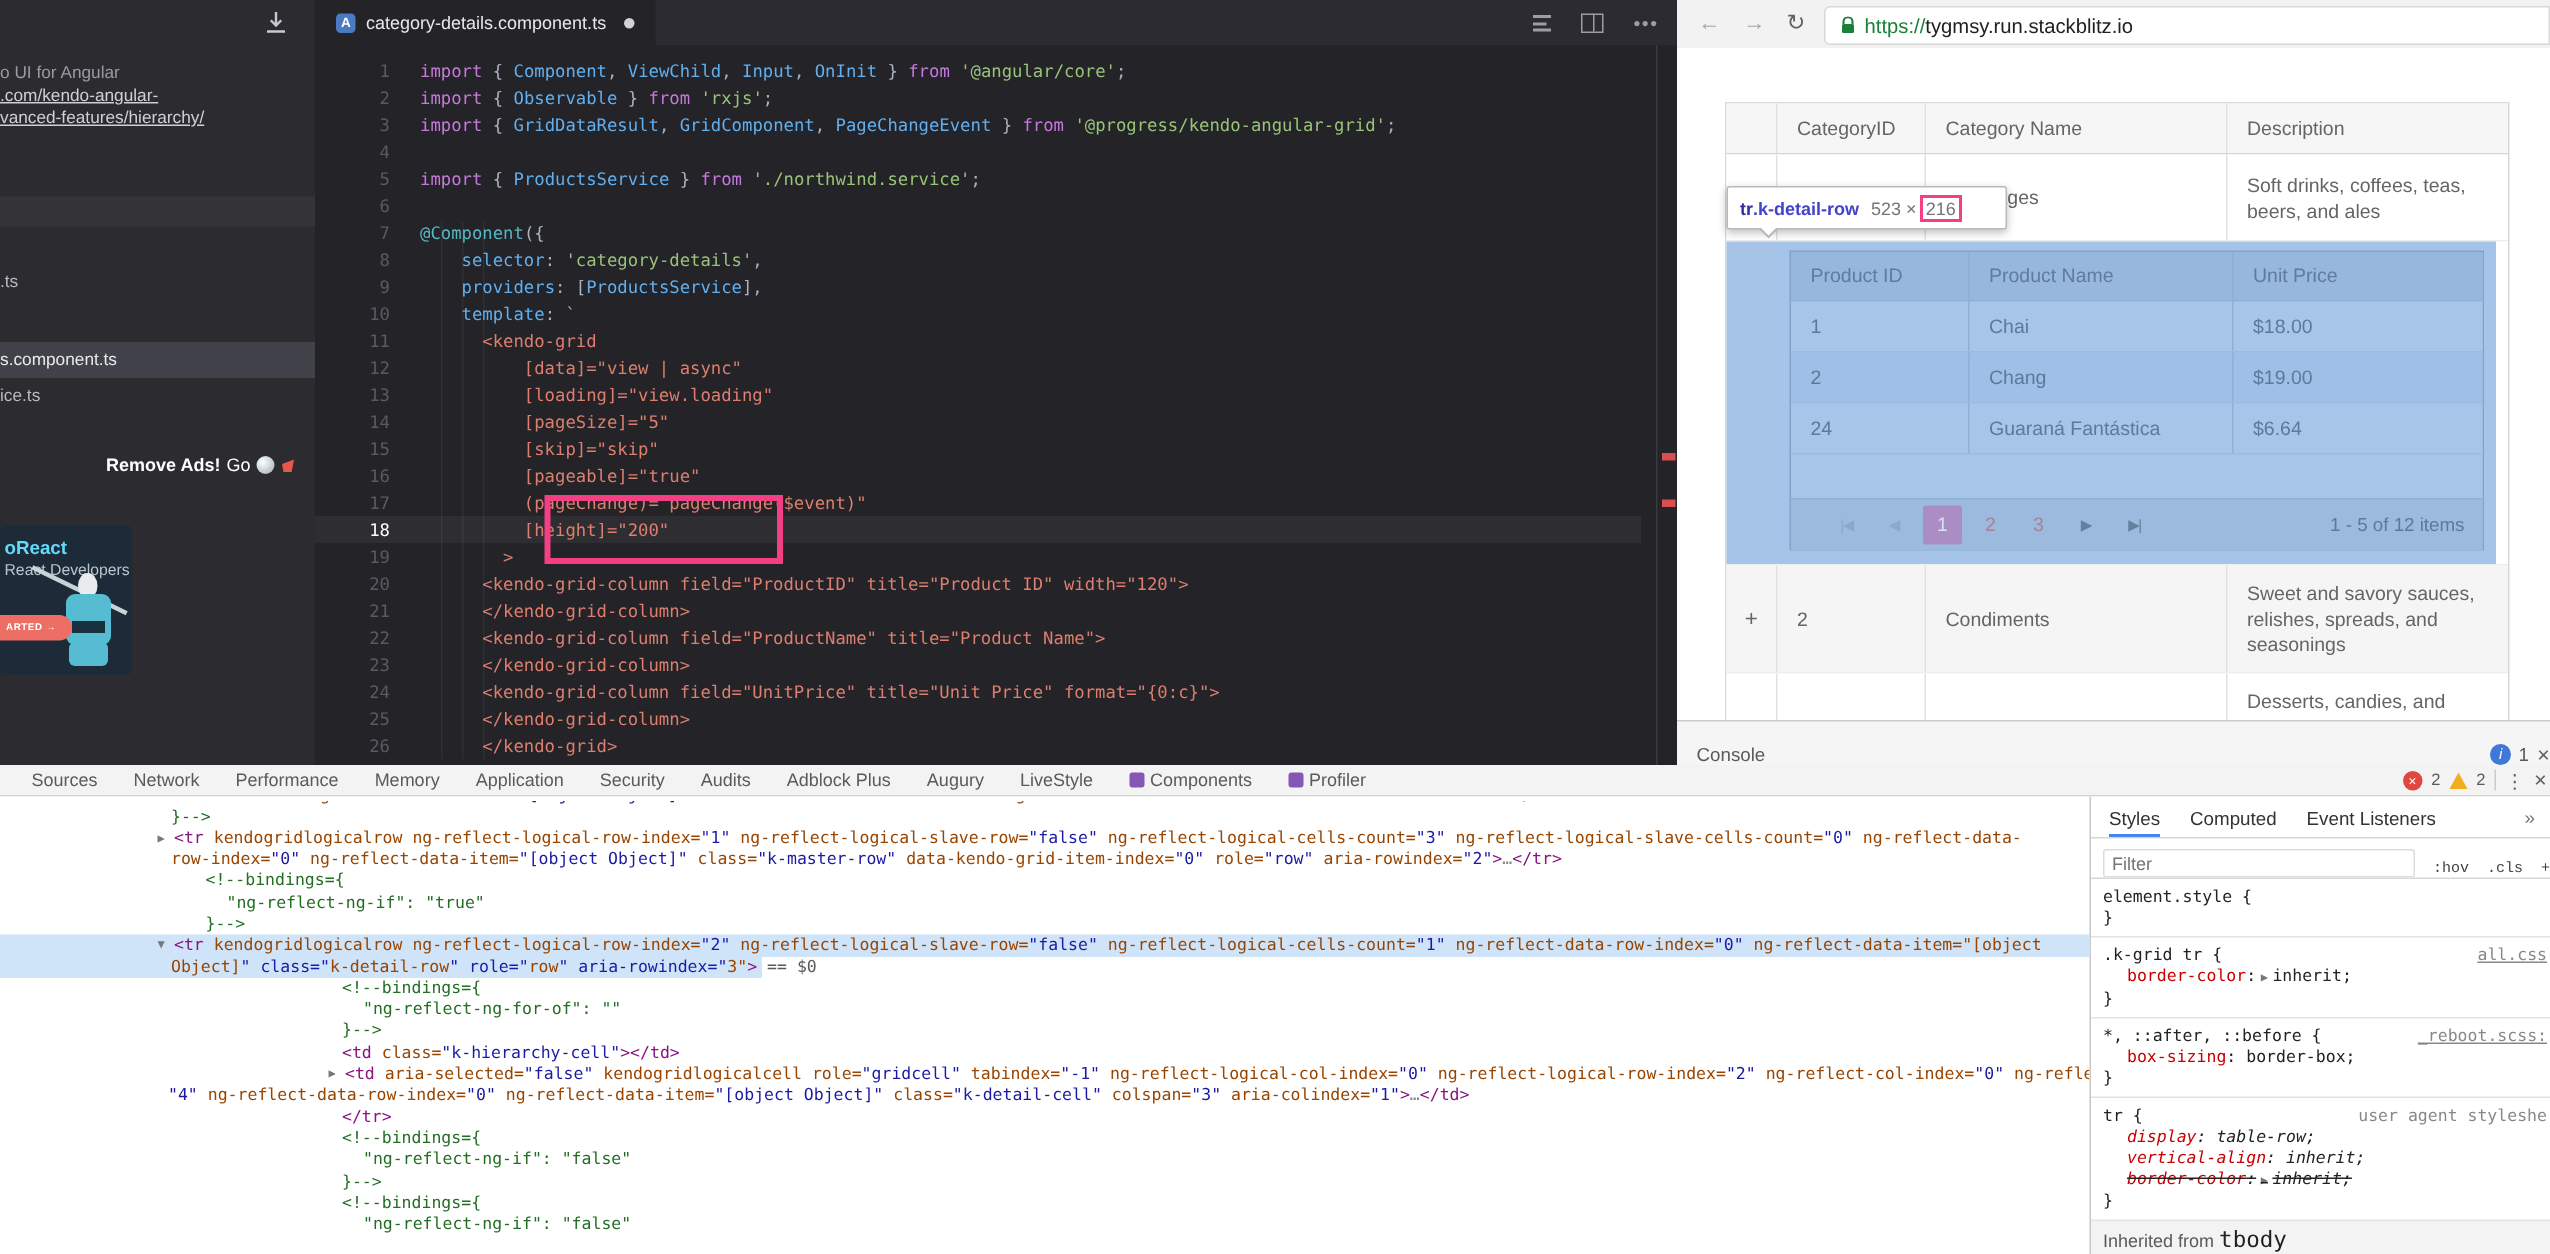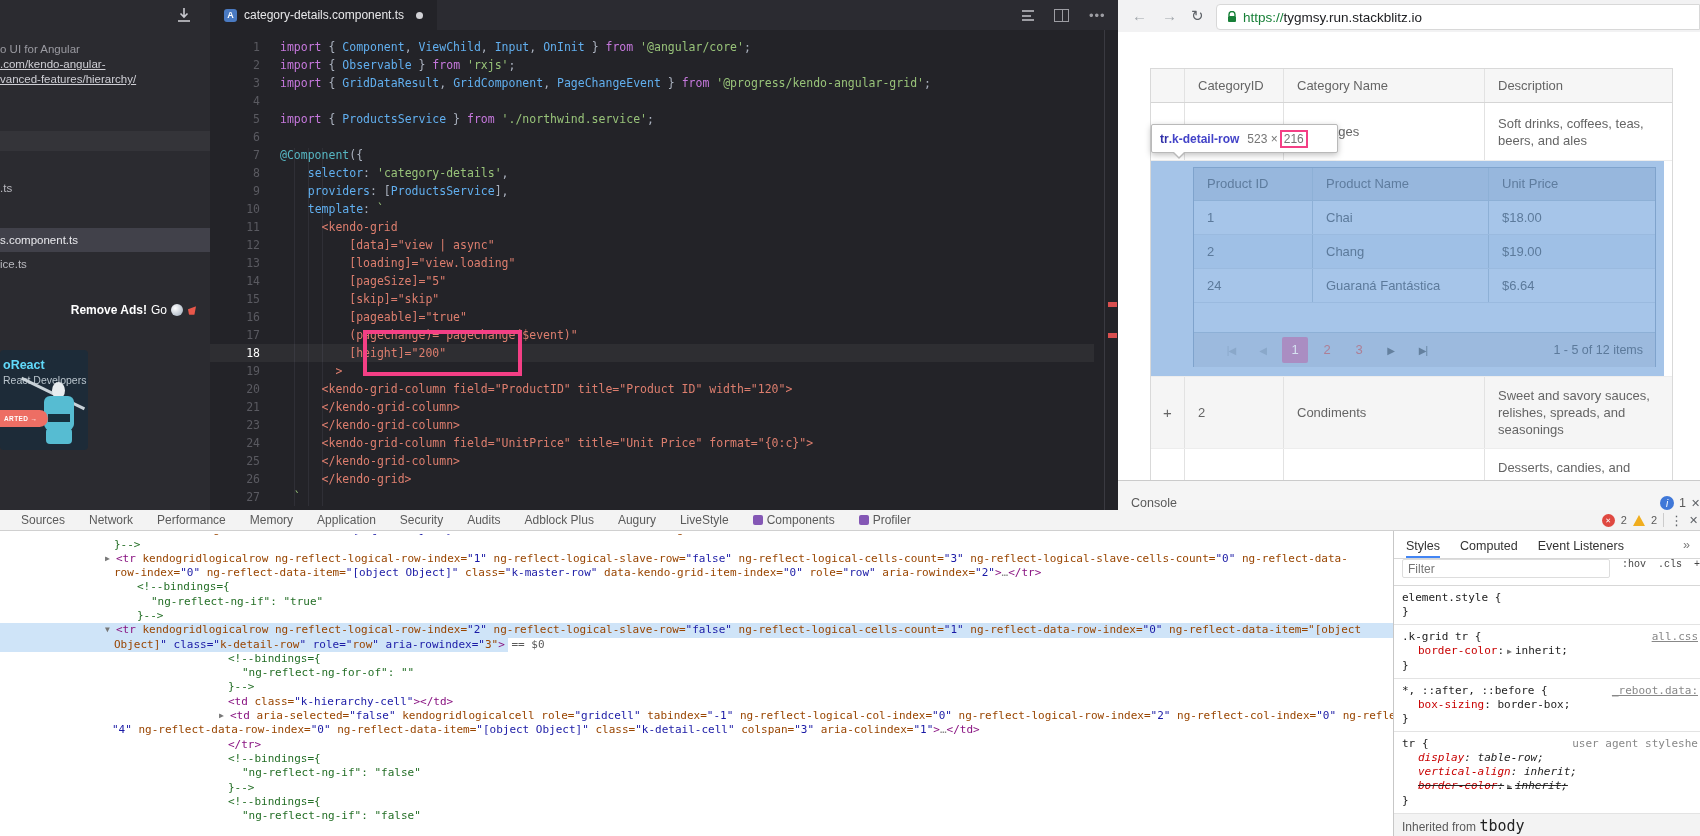--- a/index.html
+++ b/index.html
@@ -150,21 +150,21 @@
   .el-row.sel2{background:linear-gradient(90deg,#cfe4f8 0 508px,#fff 508px)}
   .earr{display:inline-block;width:11px;margin-left:-11px;font-size:8px;color:#777;vertical-align:1px}
   .ev{color:#1a1aa6}.eg{color:#881280}.edot{color:#888}.cmt{color:#236e25}.edol{color:#5a5a5a}
   
   .dt-styles{position:absolute;left:1393px;top:21px;right:0;bottom:0;border-left:1px solid #c7c7c7;background:#fff;overflow:hidden}
   .st-tabs{height:27px;border-bottom:1px solid #d7d7d7;display:flex;align-items:center;font-size:12.5px;color:#333;
            padding-left:12px;gap:20px;overflow:hidden}
   .st-tab{cursor:pointer;white-space:nowrap;padding:7px 0 5px}
   .st-tab.on{box-shadow:inset 0 -2px 0 #4285f4}
   .st-ovf{margin-left:auto;padding-right:10px;color:#777;cursor:pointer}
-  .st-filter{height:26px;border-bottom:1px solid #d7d7d7;display:flex;align-items:flex-start;padding:0 8px;gap:12px;overflow:hidden}
+  .st-filter{height:26px;border-bottom:1px solid #d7d7d7;display:flex;align-items:flex-end;padding:0 8px;gap:12px;overflow:hidden}
   .st-filter input{width:205px;height:17px;border:1px solid #ddd;border-radius:2px;font-size:12px;padding:0 5px;
                    color:#333;outline:none;font-family:"Liberation Sans",sans-serif}
   .st-pseudo{margin-left:auto;display:flex;gap:12px;font-family:Liberation Mono, monospace;font-size:10px;color:#444}
   .st-pseudo span{cursor:pointer}
   .st-plus{margin-right:-8px}
   .st-body{font-family:"DejaVu Sans Mono",monospace;font-size:11px;color:#222;line-height:14px}
   .st-rule{padding:5px 8px;border-bottom:1px solid #e3e3e3;position:relative}
   .st-link{position:absolute;right:2px;top:5px;color:#888;text-decoration:underline;white-space:nowrap;cursor:pointer}
   .st-link.plain{text-decoration:none;cursor:default}
   .st-decl{padding-left:16px}
@@ -252,20 +252,21 @@
       <div class="cl"><span class="ln">12</span><span class="lc"><span class="ct">          [data]="view | async"</span></span></div>
       <div class="cl"><span class="ln">13</span><span class="lc"><span class="ct">          [loading]="view.loading"</span></span></div>
       <div class="cl"><span class="ln">14</span><span class="lc"><span class="ct">          [pageSize]="5"</span></span></div>
       <div class="cl"><span class="ln">15</span><span class="lc"><span class="ct">          [skip]="skip"</span></span></div>
       <div class="cl"><span class="ln">16</span><span class="lc"><span class="ct">          [pageable]="true"</span></span></div>
       <div class="cl"><span class="ln">17</span><span class="lc"><span class="ct">          (pageChange)="pageChange($event)"</span></span></div>
       <div class="cl active"><span class="ln">18</span><span class="lc"><span class="ct">          [height]="200"</span></span></div>
       <div class="cl"><span class="ln">19</span><span class="lc"><span class="ct">        &gt;</span></span></div>
       <div class="cl"><span class="ln">20</span><span class="lc"><span class="ct">      &lt;kendo-grid-column field="ProductID" title="Product ID" width="120"&gt;</span></span></div>
       <div class="cl"><span class="ln">21</span><span class="lc"><span class="ct">      &lt;/kendo-grid-column&gt;</span></span></div>
+      <div class="cl"><span class="ln">22</span><span class="lc"><span class="ct">      &lt;kendo-grid-column field="ProductName" title="Product Name"&gt;</span></span></div>
       <div class="cl"><span class="ln">23</span><span class="lc"><span class="ct">      &lt;/kendo-grid-column&gt;</span></span></div>
       <div class="cl"><span class="ln">24</span><span class="lc"><span class="ct">      &lt;kendo-grid-column field="UnitPrice" title="Unit Price" format="{0:c}"&gt;</span></span></div>
       <div class="cl"><span class="ln">25</span><span class="lc"><span class="ct">      &lt;/kendo-grid-column&gt;</span></span></div>
       <div class="cl"><span class="ln">26</span><span class="lc"><span class="ct">      &lt;/kendo-grid&gt;</span></span></div>
       <div class="cl"><span class="ln">27</span><span class="lc"><span class="cs">  `</span></span></div>
     </div>
   <div class="ed-pinkbox"></div>
   <div class="ed-ruler"></div>
   <div class="ed-err e1"></div>
   <div class="ed-err e2"></div>
@@ -466,21 +467,21 @@
         <div><span>element.style</span> <span>{</span></div>
         <div>}</div>
       </div>
       <div class="st-rule">
         <span class="st-link">all.css</span>
         <div><span>.k-grid tr</span> <span>{</span></div>
         <div class="st-decl"><span class="pname">border-color</span><span class="st-arrow">▶</span><span>inherit</span></div>
         <div>}</div>
       </div>
       <div class="st-rule">
-        <span class="st-link">_reboot.data:</span>
+        <span class="st-link">_reboot.scss:</span>
         <div><span>*, ::after, ::before</span> <span>{</span></div>
         <div class="st-decl"><span class="pname">box-sizing</span> <span>border-box</span></div>
         <div>}</div>
       </div>
       <div class="st-rule">
         <span class="st-link plain">user agent styleshe</span>
         <div><span>tr</span> <span>{</span></div>
         <div class="st-decl ital"><span class="pname">display</span> <span>table-row</span></div>
         <div class="st-decl ital"><span class="pname">vertical-align</span> <span>inherit</span></div>
         <div class="st-decl ital struck"><span class="pname">border-color</span><span class="st-arrow">▶</span><span>inherit</span></div>

